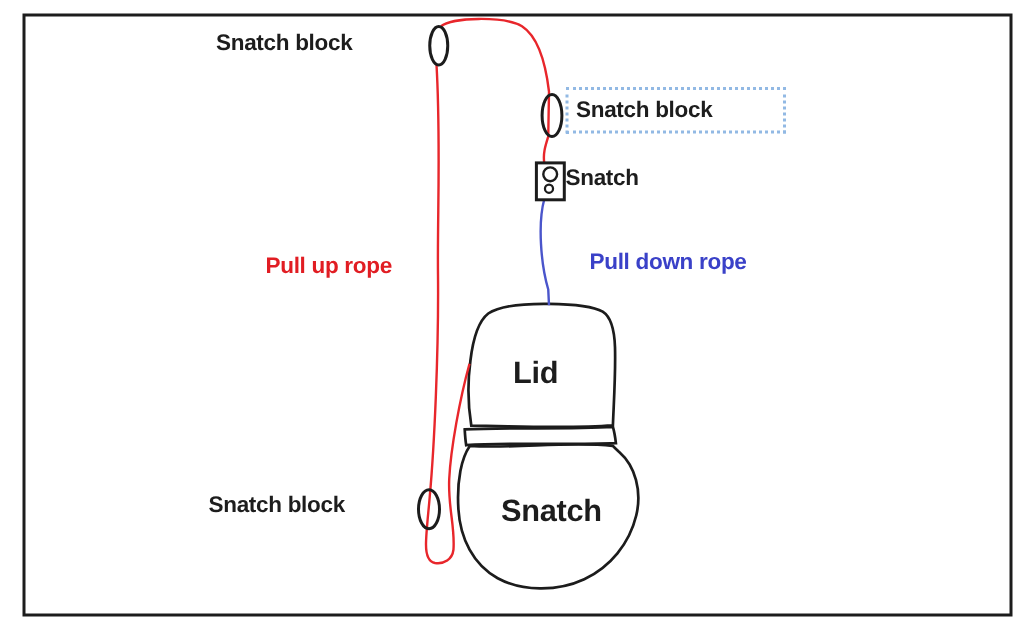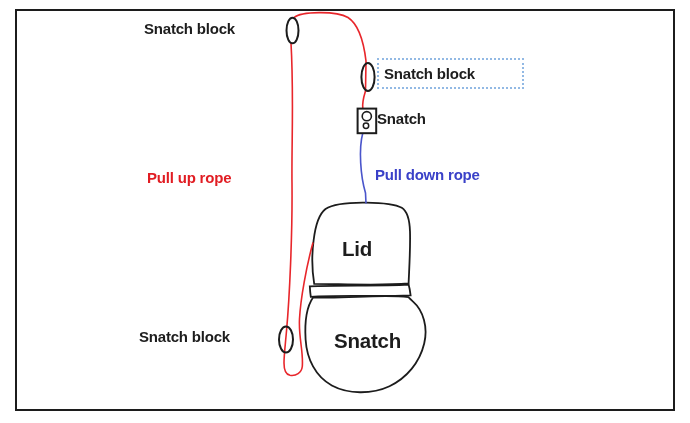--- a/index.html
+++ b/index.html
@@ -36,22 +36,22 @@
   #selbox{
     position:absolute;
     left:377px;top:58px;
     width:147px;height:31px;
     border:2px dotted #92b9e4;
     box-sizing:border-box;
     display:flex;align-items:center;
   }
   #selbox .lbl{position:static;padding-left:5px;}
   #lbl-camera{left:377px;top:110px;}
-  #lbl-pullup{left:147px;top:169px;text-align:right;}
-  #lbl-pulldown{left:375px;top:166px;text-align:right;}
+  #lbl-pullup{left:177px;top:169px;text-align:right;}
+  #lbl-pulldown{left:393px;top:166px;text-align:right;}
   #lbl-lid{left:342px;top:237px;text-align:right;}
   #lbl-toilet{left:334px;top:329px;}
   #lbl-snatch-bottom{left:139px;top:328px;}
 </style>
 </head>
 <body>
 
 <div class="frame"></div>
 
 <svg class="canvas" viewBox="0 0 690 423">

